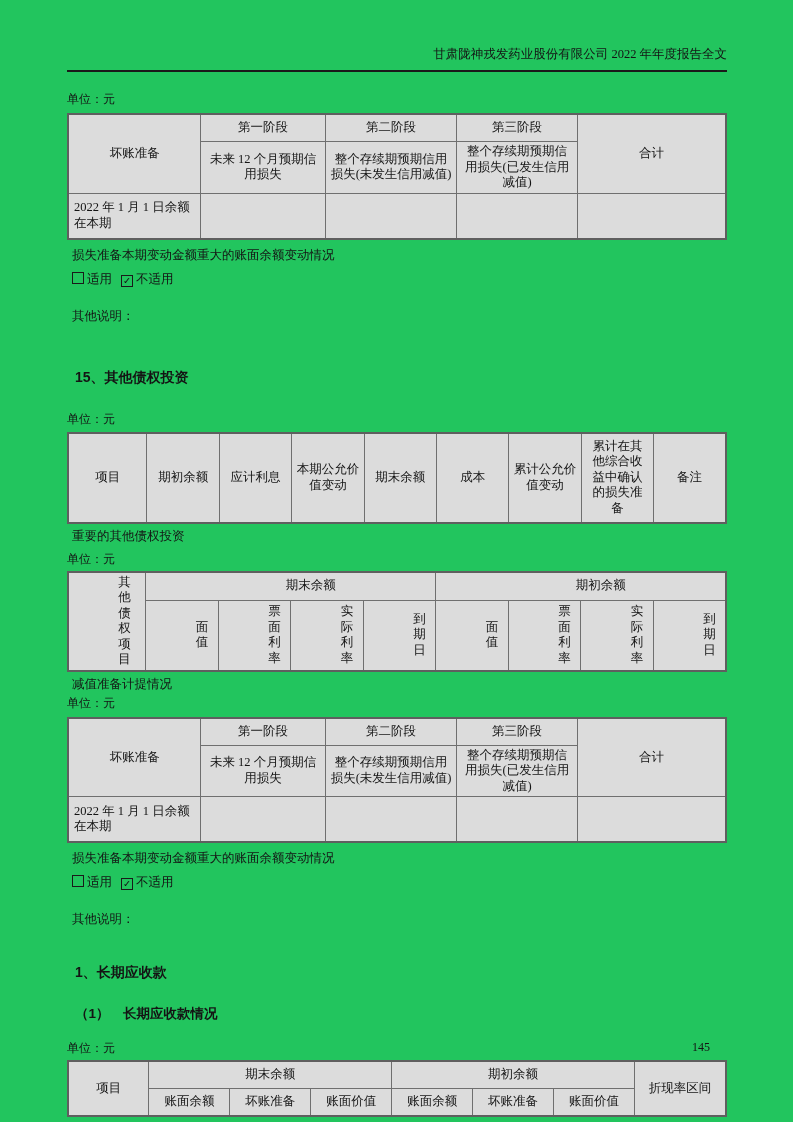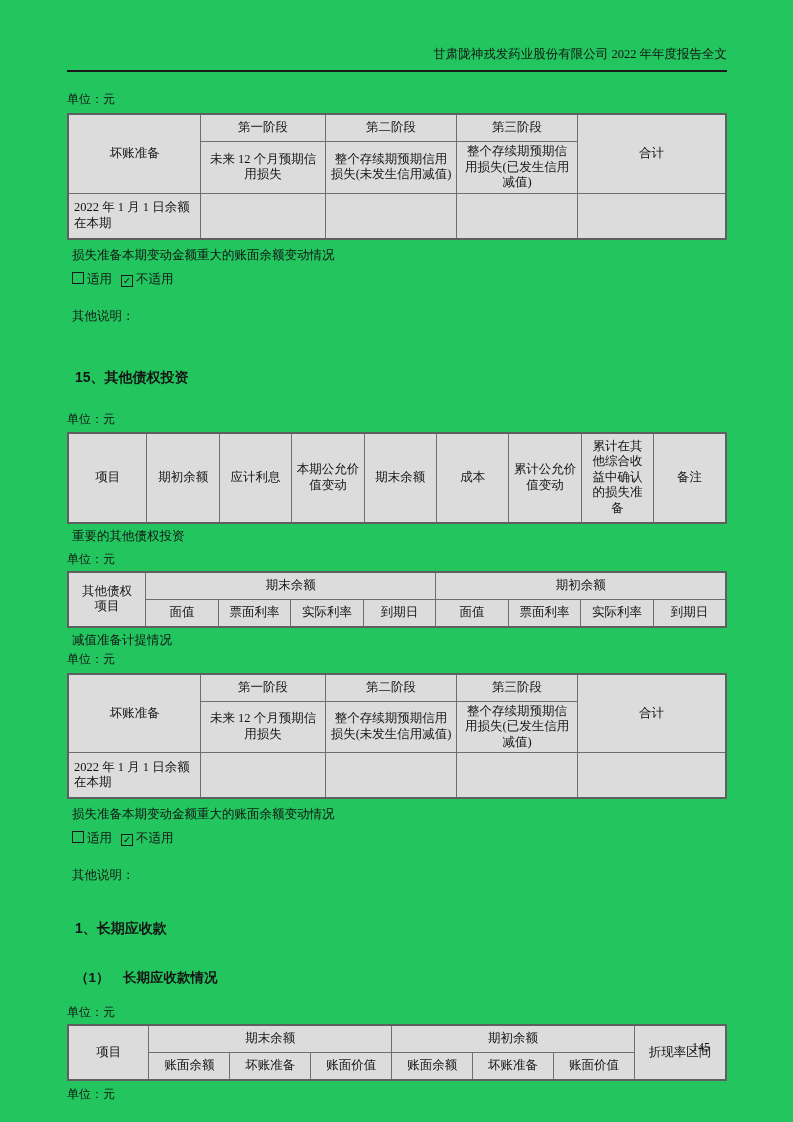--- a/index.html
+++ b/index.html
@@ -56,21 +56,21 @@
   .cb-gap { margin-left: 9px; }
 
   h3 {
     margin: 0; padding-left: 8px;
     font-family: "Liberation Sans", "DejaVu Sans", sans-serif;
     font-size: 14px; line-height: 18px; font-weight: bold;
   }
   .h15 { margin-top: 44px; }
   .h16 { margin-top: 36px; }
   h4 {
-    margin: 32px 0 0 0; padding-left: 8px;
+    margin: 24px 0 0 0; padding-left: 8px;
     font-family: "Liberation Sans", "DejaVu Sans", sans-serif;
     font-size: 13.5px; line-height: 18px; font-weight: bold;
   }
 
   table {
     width: 100%;
     border-collapse: collapse;
     table-layout: fixed;
     background: #dcdcdc;
     border: 2px solid #5f5f5f;
@@ -83,21 +83,21 @@
     vertical-align: middle;
     padding: 2px 4px;
     line-height: 15.5px;
     overflow: hidden;
   }
   .t1 { margin-top: 6px; }
   .t1 .r1 td { height: 22px; }
   .t1 .r2 td { height: 46px; }
   .t1 .r3 td { height: 40px; margin-top: 8px; }
   .t2 .r1 td { height: 84px; }
-  .t3 .r1 td, .t3 .r2 td { height: 22px; }
+  .t3 .r1 td, .t3 .r2 td { height: 22px; padding-left: 44px; }
   .t5 .r1 td, .t5 .r2 td { height: 22px; }
   .left { text-align: left; padding-left: 5px; }
   .pad8 { padding: 2px 9px; }
 
   .page-number {
     position: absolute;
     top: 1040px;
     right: 83px;
     font-size: 12px;
   }

